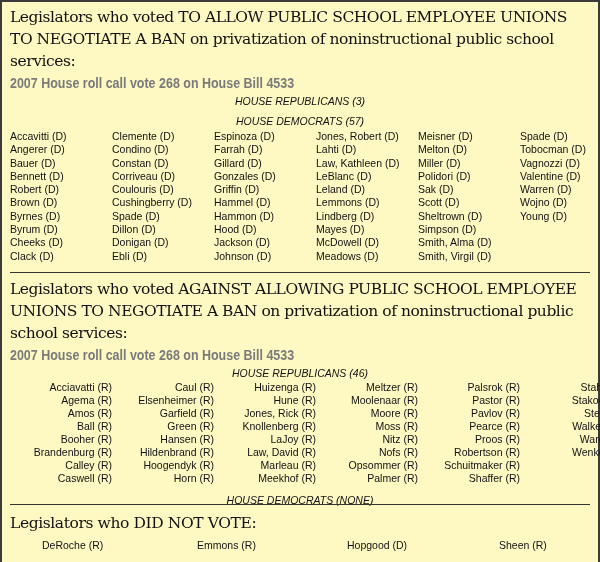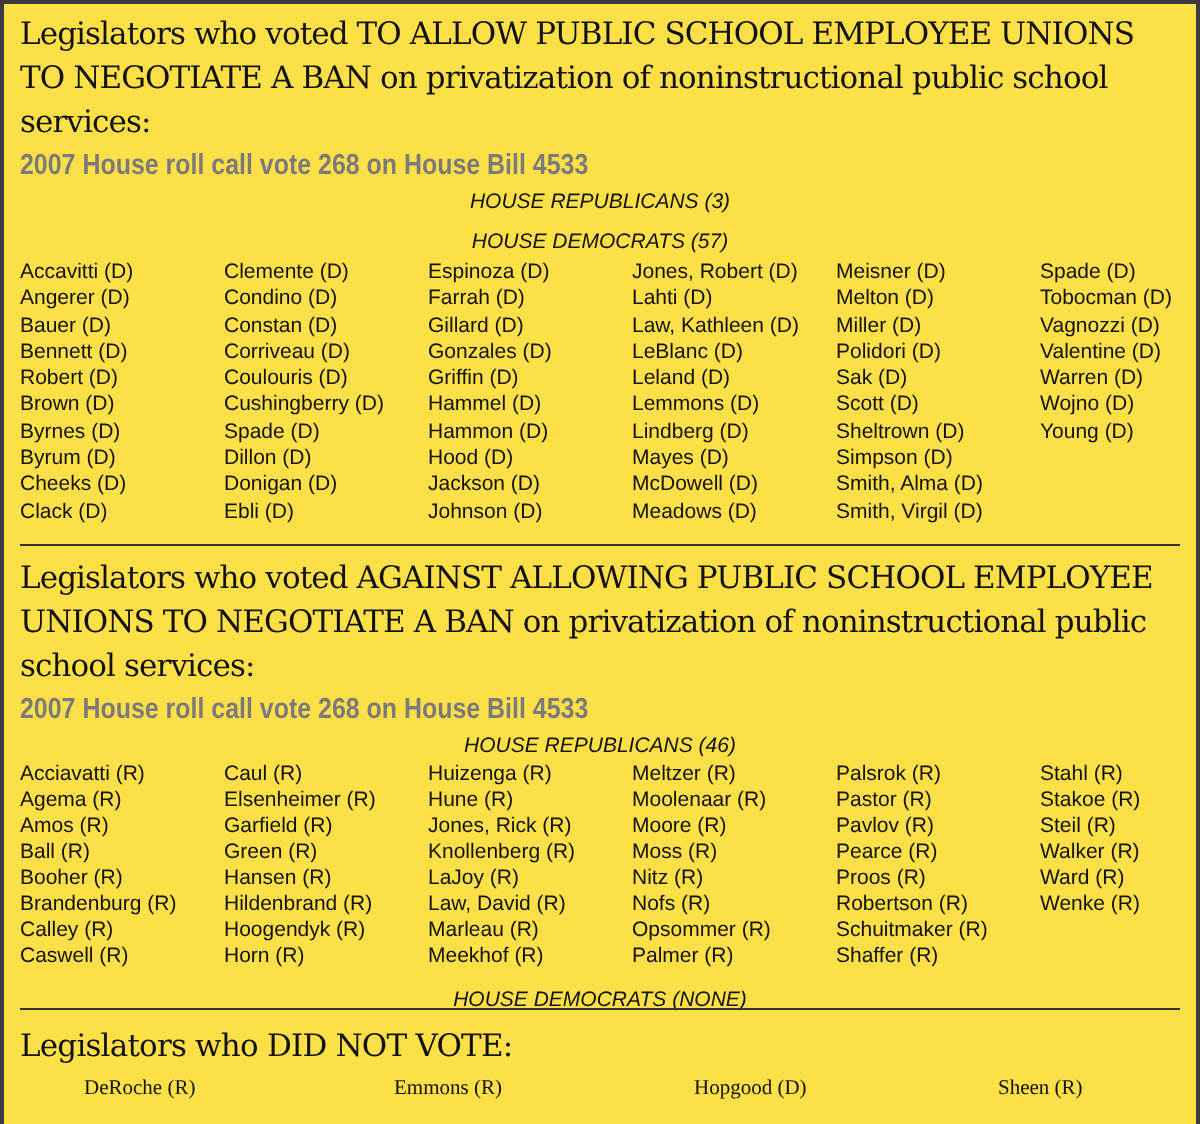--- a/index.html
+++ b/index.html
@@ -1,20 +1,20 @@
 <!DOCTYPE html>
 <html><head>
   <meta charset="utf-8">
   <style>
     * { box-sizing: border-box; margin: 0; padding: 0; }
     html, body { width: 600px; height: 562px; background: #ffffff; overflow: hidden; }
     .frame {
       position: absolute; left: 0; top: 0; width: 600px; height: 562px;
       border: 2px solid #3a3a3a; border-bottom: none;
-      background: #fde047;
+      background: #fef9c3;
     }
     .section { position: absolute; left: 8px; right: 8px; }
     .heading {
       font-family: "DejaVu Serif", "Liberation Serif", serif;
       font-size: 15.5px; line-height: 22px; color: #111;
       letter-spacing: -0.45px;
     }
     .subhead {
       font-family: "Liberation Sans", sans-serif;
       font-weight: bold; font-size: 14.5px; color: #7a7a7a;
@@ -31,21 +31,21 @@
       grid-auto-flow: column;
       font-family: "Liberation Sans", sans-serif; font-size: 10.5px;
       color: #111; line-height: 13.3px;
     }
     .grid.rows10 { grid-template-rows: repeat(10, 13.3px); }
     .grid.rows8 { grid-template-rows: repeat(8, 13px); }
     .name { white-space: nowrap; }
     .row3 { display: grid; grid-template-columns: 204px 204px 180px;
       font-family: "Liberation Sans", sans-serif; font-size: 10.5px; color:#111; line-height: 14px; margin-top: 2px; }
     .row4 { display: grid; grid-template-columns: 155px 150px 152px 120px;
-      font-family: Liberation Serif, serif; font-size: 10.5px; color:#111; line-height: 14px; padding-left: 32px; }
+      font-family: Liberation Sans, sans-serif; font-size: 10.5px; color:#111; line-height: 14px; padding-left: 32px; }
     .divider { position: absolute; left: 8px; right: 8px; height: 0; border-top: 1px solid #333; }
     .heading3 {
       font-family: "DejaVu Serif", "Liberation Serif", serif;
       font-size: 15.5px; line-height: 22px; color: #111; letter-spacing: -0.4px;
     }
   </style>
 </head>
 <body>
 
 <div class="frame">
@@ -115,21 +115,21 @@
         <span class="name">Young (D)</span>
       </div>
   </div>
 
   <div class="divider" style="top:270px;"></div>
 
   <div class="section" style="top:276px;">
     <div class="heading">Legislators who voted AGAINST ALLOWING PUBLIC SCHOOL EMPLOYEE UNIONS TO NEGOTIATE A BAN on privatization of noninstructional public school services:</div>
     <div class="subhead">2007 House roll call vote 268 on House Bill 4533</div>
     <div class="group-label">HOUSE REPUBLICANS (46)</div>
-    <div class="grid rows8" style="margin-top:1px;" id="no-reps">
+    <div class="grid rows8" style="margin-top:1px;text-align:right;" id="no-reps">
         <span class="name">Acciavatti (R)</span>
         <span class="name">Agema (R)</span>
         <span class="name">Amos (R)</span>
         <span class="name">Ball (R)</span>
         <span class="name">Booher (R)</span>
         <span class="name">Brandenburg (R)</span>
         <span class="name">Calley (R)</span>
         <span class="name">Caswell (R)</span>
         <span class="name">Caul (R)</span>
         <span class="name">Elsenheimer (R)</span>

